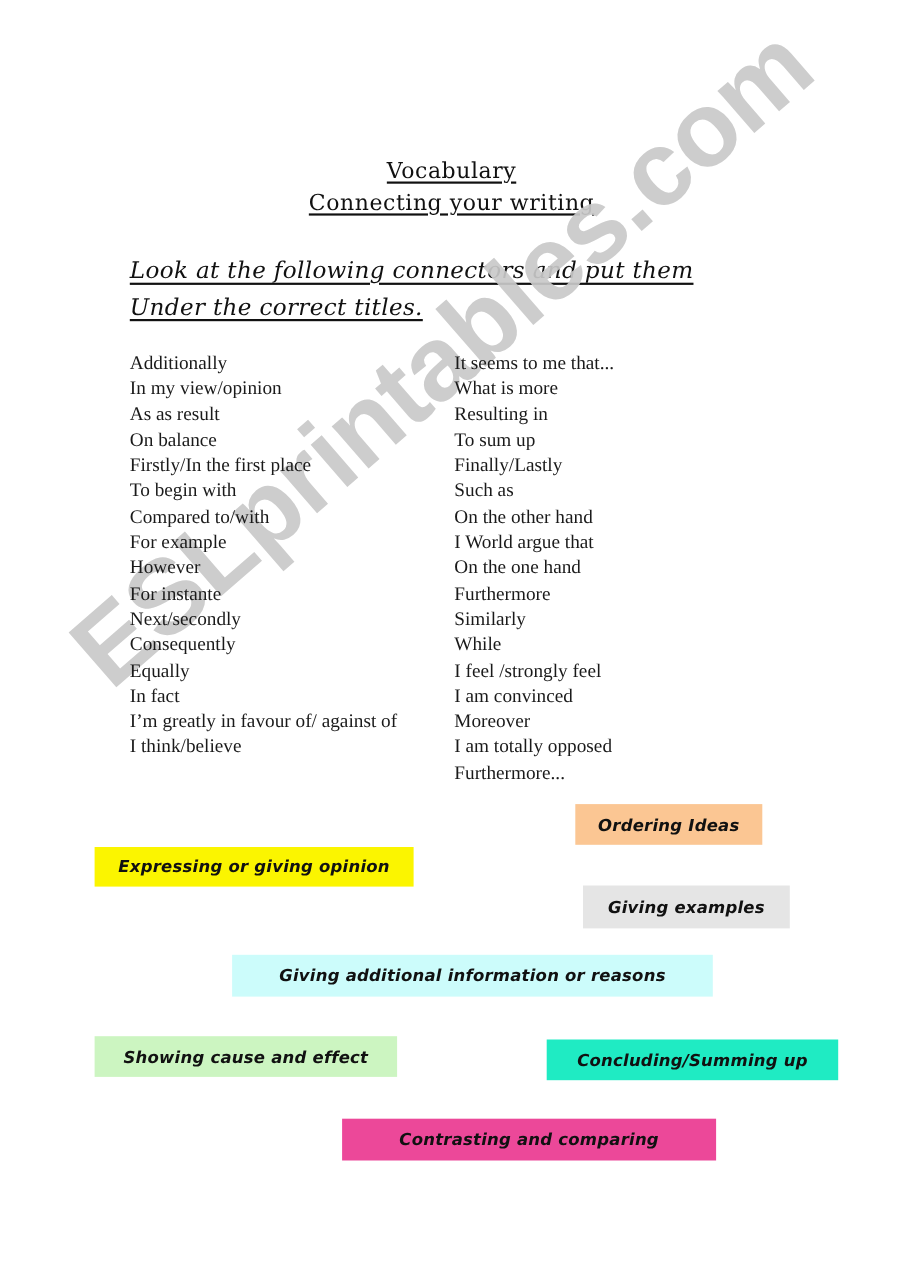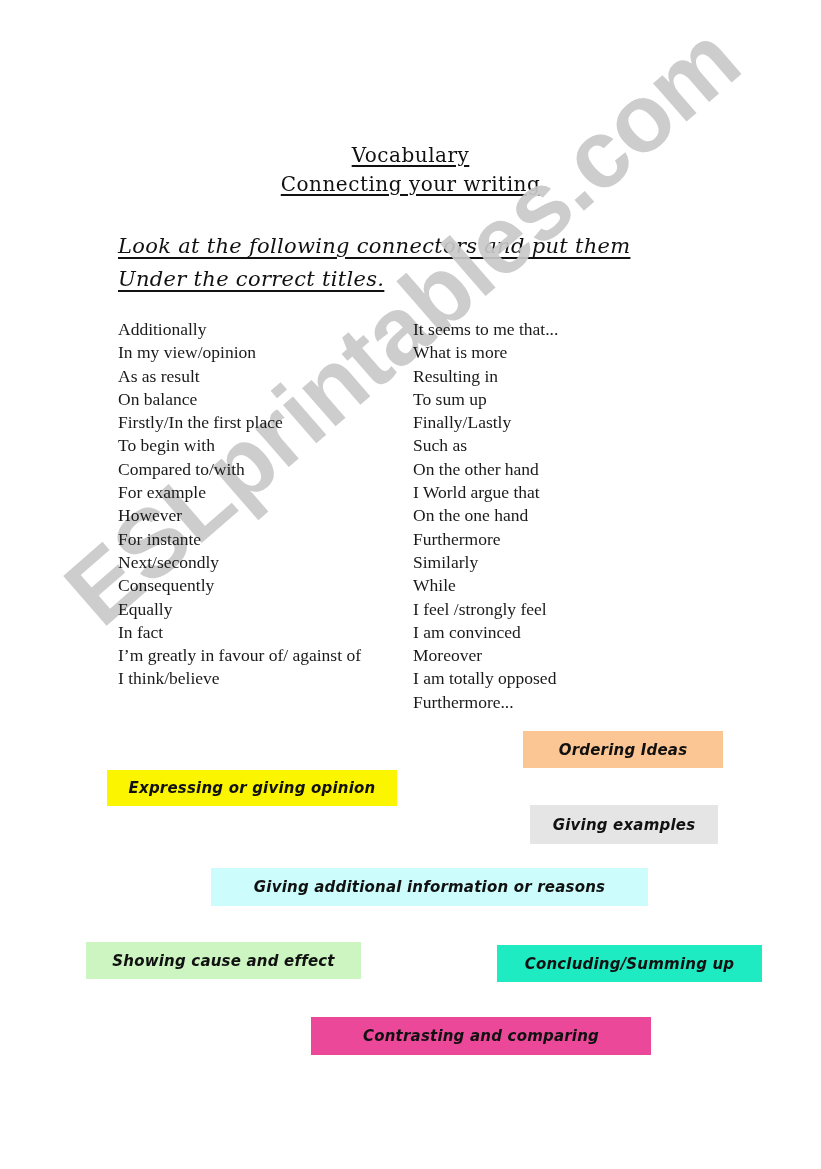--- a/index.html
+++ b/index.html
@@ -170,24 +170,24 @@
         <li class="conn-item">While</li>
         <li class="conn-item">I feel /strongly feel</li>
         <li class="conn-item">I am convinced</li>
         <li class="conn-item">Moreover</li>
         <li class="conn-item">I am totally opposed</li>
         <li class="conn-item">Furthermore...</li>
       </ul>
   </div>
 
   <div id="category-boxes">
-      <div class="cat-box" style="left: 523px; top: 731px; width: 200px; height: 37px; background: rgb(251, 198, 147);">
+      <div class="cat-box" style="left: 523px; top: 731px; width: 170px; height: 37px; background: rgb(251, 198, 147);">
         <span>Ordering Ideas</span>
       </div>
-      <div class="cat-box" style="left: 86px; top: 770px; width: 290px; height: 36px; background: rgb(251, 245, 0); margin-left: 21px;">
+      <div class="cat-box" style="left: 86px; top: 770px; width: 290px; height: 36px; background: rgb(251, 245, 0);">
         <span>Expressing or giving opinion</span>
       </div>
       <div class="cat-box" style="left: 530px; top: 805px; width: 188px; height: 39px; background: #e5e5e5;">
         <span>Giving examples</span>
       </div>
       <div class="cat-box" style="left: 211px; top: 868px; width: 437px; height: 38px; background: rgb(204, 252, 251);">
         <span>Giving additional information or reasons</span>
       </div>
       <div class="cat-box" style="left: 86px; top: 942px; width: 275px; height: 37px; background: rgb(204, 245, 193);">
         <span>Showing cause and effect</span>

